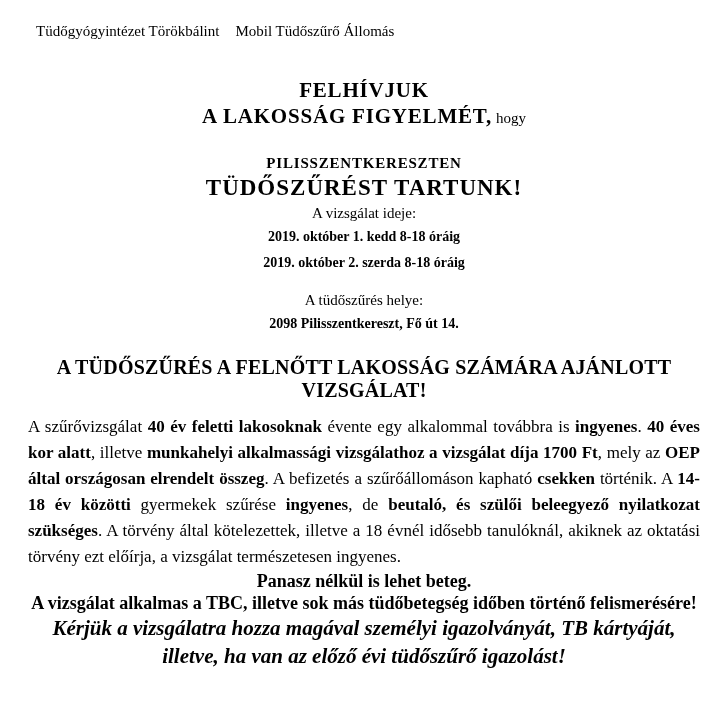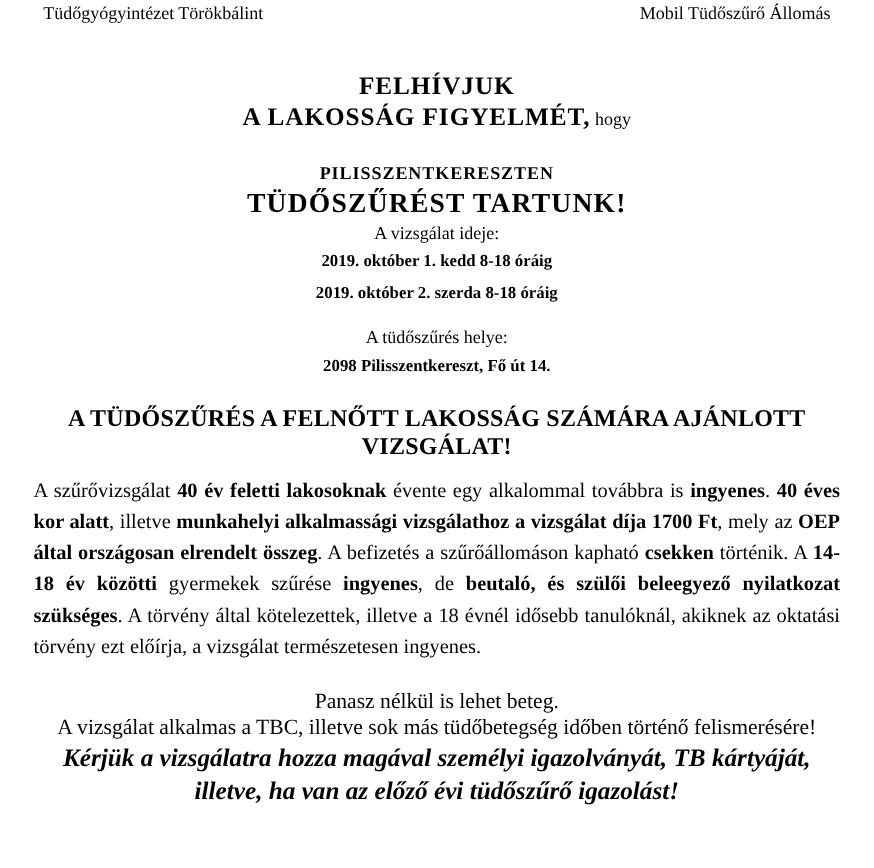--- a/index.html
+++ b/index.html
@@ -11,24 +11,24 @@
   }
   .doc {
     position: relative;
     width: 728px;
     height: 723px;
     background: #ffffff;
     overflow: hidden;
   }
   .header-row {
     display: flex;
-    justify-content: space-between;
-    padding: 3px 36px 0 36px;
+    padding: 22px 36px 0 36px;
     font-size: 15px;
     line-height: 18px;
+    gap: 16px;
   }
   .center { text-align: center; }
   .main-title {
     margin-top: 37px;
     font-weight: bold;
     font-size: 21px;
     line-height: 26px;
     letter-spacing: 0.8px;
   }
   .main-title .suffix-small {
@@ -67,22 +67,21 @@
     line-height: 23px;
     letter-spacing: 0.2px;
   }
   .body-paragraph {
     margin: 12px 28px 0 28px;
     font-size: 17px;
     line-height: 26px;
     text-align: justify;
   }
   .warning-block {
-    margin-top: 21px;
-    font-weight: normal;
+    font-weight: bold;
     font-size: 18px;
     line-height: 22px;
   }
   .footer-note {
     font-weight: bold;
     font-style: italic;
     font-size: 21px;
     line-height: 28px;
   }
 </style>

